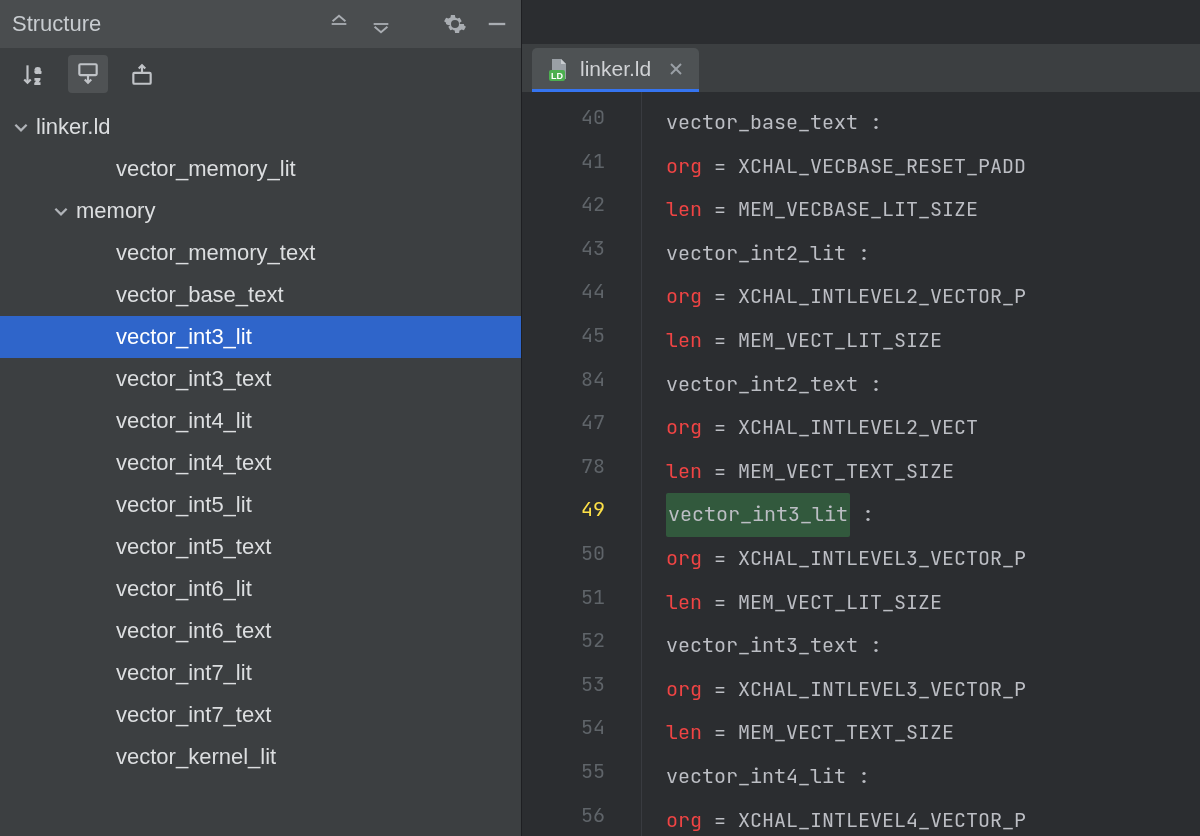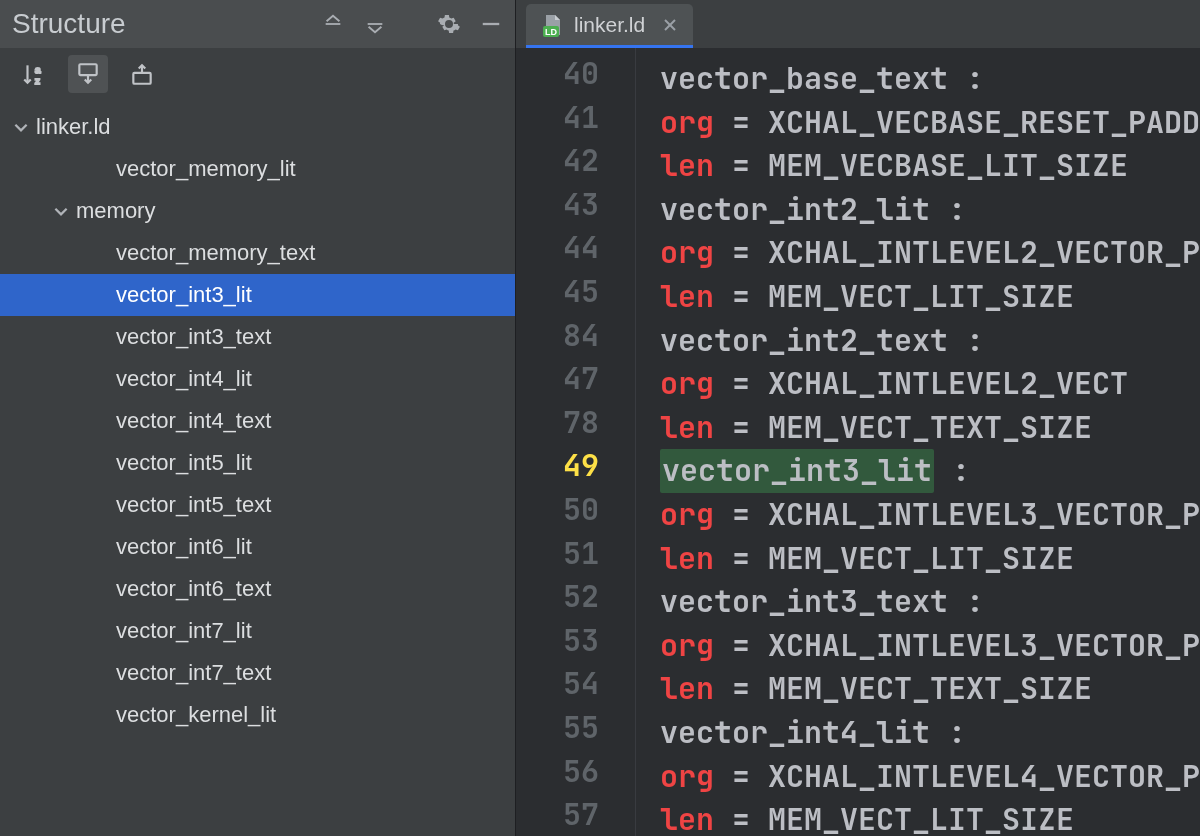--- a/index.html
+++ b/index.html
@@ -29,21 +29,21 @@
   }
   .structure-header {
     height: 48px;
     background: #4a4d4f;
     display: flex;
     align-items: center;
     justify-content: space-between;
     padding: 0 12px;
   }
   .structure-title {
-    font-size: 28px;
+    font-size: 22px;
     color: #c8ccd0;
     font-weight: 400;
   }
   .header-icons {
     display: flex;
     align-items: center;
     gap: 18px;
   }
   .hicon {
     width: 24px;
@@ -111,20 +111,21 @@
     display: flex;
     flex-direction: column;
     background: #2b2d30;
   }
   .tabbar {
     height: 48px;
     background: #3c3f41;
     display: flex;
     align-items: flex-end;
     padding-left: 10px;
+    margin-top: 44px;
   }
   .tab {
     height: 44px;
     background: #4e5254;
     display: flex;
     align-items: center;
     padding: 0 14px;
     font-size: 21px;
     color: #d0d2d5;
     border-bottom: 3px solid #3574f0;
@@ -142,23 +143,22 @@
     width: 18px; height: 18px;
     display:flex; align-items:center; justify-content:center;
     cursor:pointer;
     color:#9aa0a6;
   }
   .editor-body {
     flex: 1;
     display: flex;
     overflow: hidden;
     font-family: "JetBrains Mono", "Fira Code", Menlo, Consolas, monospace;
-    font-size: 30px;
+    font-size: 20px;
     line-height: 43.6px;
-    font-weight: bold;
   }
   .gutter {
     width: 120px;
     background: #2b2d30;
     color: #5f6469;
     text-align: right;
     padding-right: 36px;
     padding-top: 4px;
     border-right: 1px solid #393b40;
   }
@@ -249,20 +249,23 @@
         </div>
         <div class="tree-row indent-1">
           <svg class="chev" viewBox="0 0 16 16" fill="none" stroke="#b0b3b8" stroke-width="2">
             <path d="M3 6l5 5 5-5"></path>
           </svg>
           <span>memory</span>
         </div>
         <div class="tree-row indent-2 ">
           <span>vector_memory_text</span>
         </div>
+        <div class="tree-row indent-2 ">
+          <span>vector_base_text</span>
+        </div>
         <div class="tree-row indent-2 selected">
           <span>vector_int3_lit</span>
         </div>
         <div class="tree-row indent-2 ">
           <span>vector_int3_text</span>
         </div>
         <div class="tree-row indent-2 ">
           <span>vector_int4_lit</span>
         </div>
         <div class="tree-row indent-2 ">

